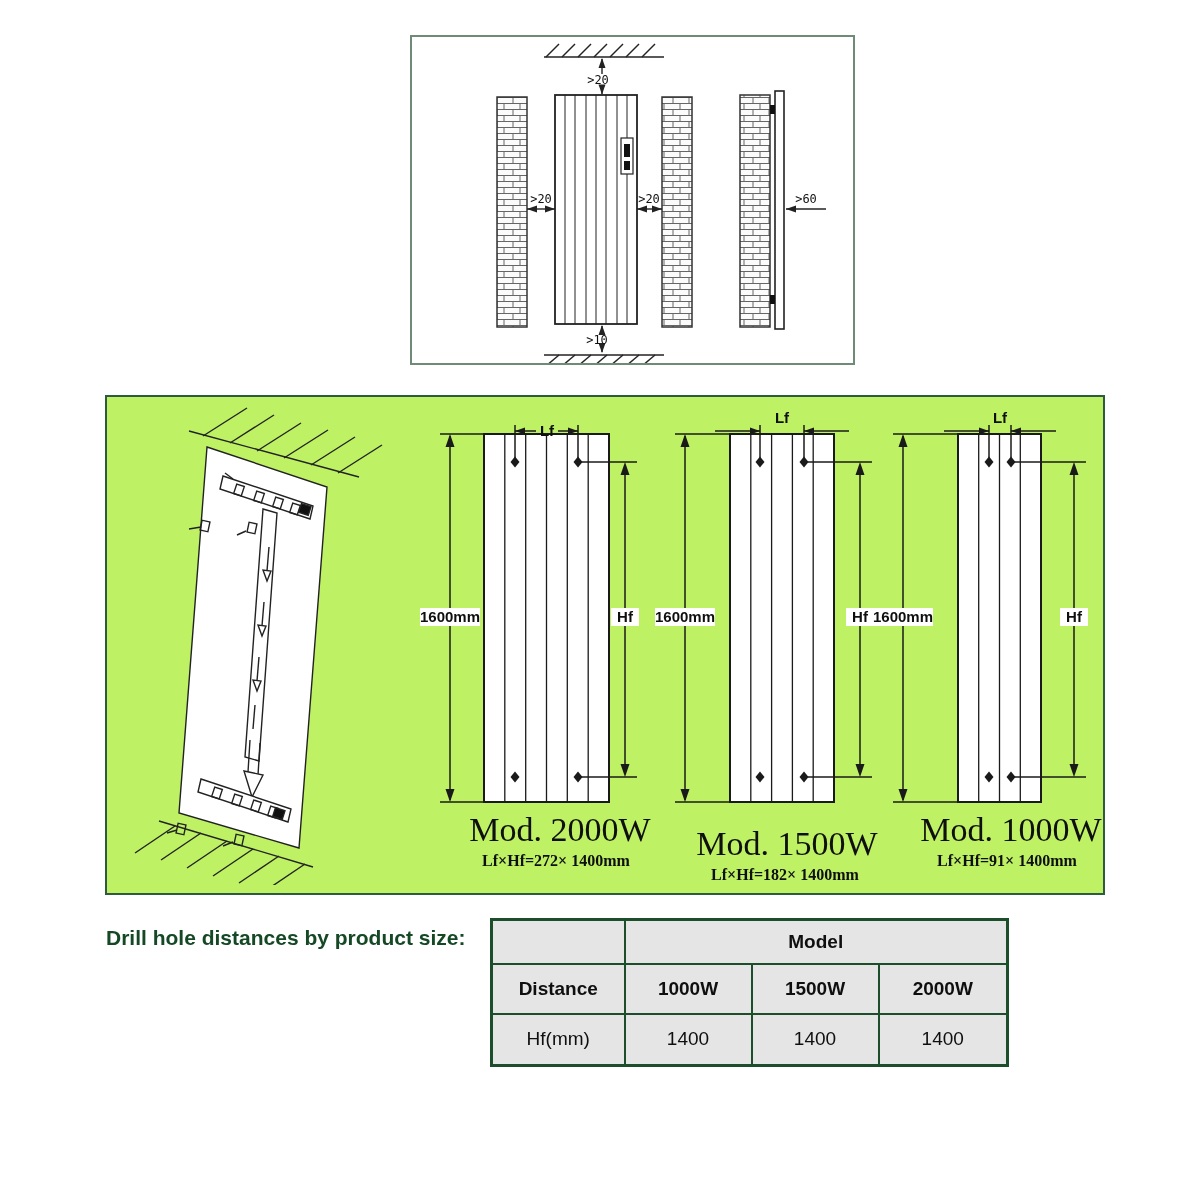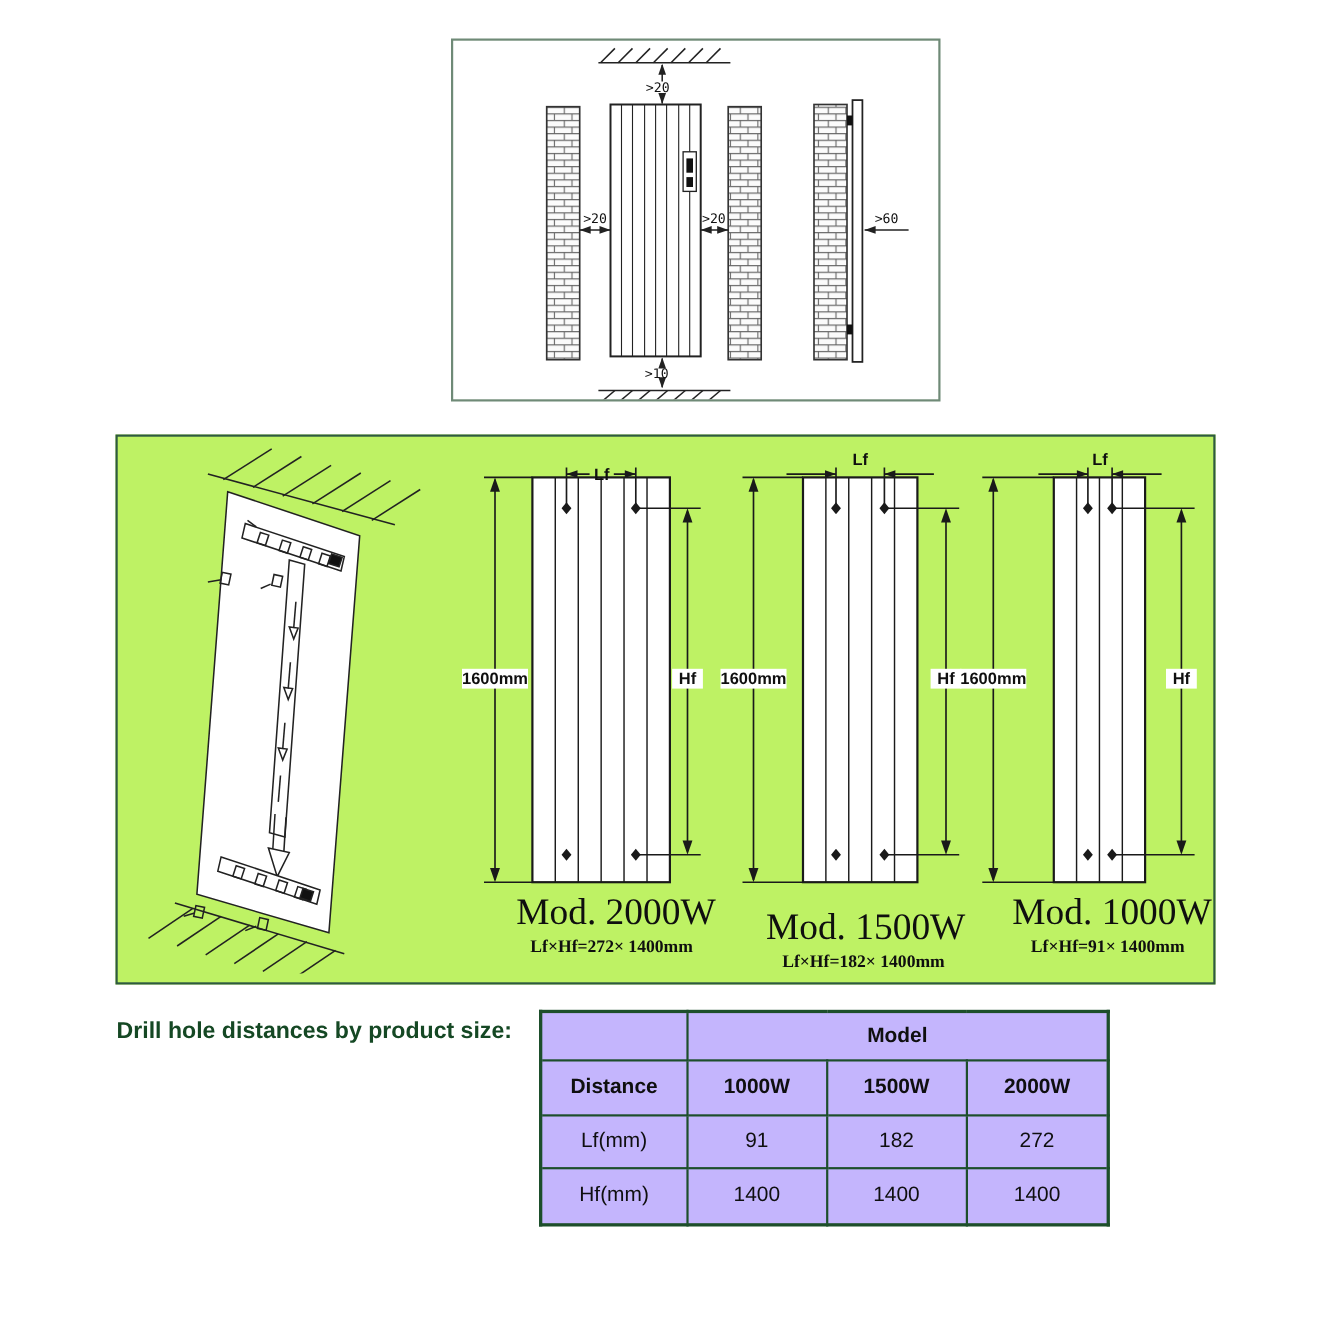--- a/index.html
+++ b/index.html
@@ -26,21 +26,21 @@
   .dimlabel { font-family:"Liberation Sans", sans-serif; font-size:15px; font-weight:700; fill:#0f0f0f; }
 
   
   #caption { left:106px; top:926px; width:420px; font-size:21px; font-weight:700;
              color:#154824; white-space:nowrap; }
   #drill-table { left:490px; top:918px; border-collapse:collapse; table-layout:fixed;
                  background:#fff; }
   #drill-table, #drill-table td, #drill-table th { border:2px solid #1d4e2b; }
   #drill-table { border-width:3px; }
   #drill-table td, #drill-table th { text-align:center; vertical-align:middle;
-                 font-size:19px; color:#0f0f0f; background:#c4b5fd; }
+                 font-size:19px; color:#0f0f0f; background:#e5e5e5; }
   #drill-table th { font-weight:700; }
   #drill-table td { font-weight:400; }
   .c0 { width:133px; } .c1 { width:127px; } .c2 { width:127px; } .c3 { width:129px; }
   .r1 { height:44px; } .r2 { height:50px; } .r3 { height:48px; } .r4 { height:52px; }
 
   svg { display:block; }
   svg line, svg polygon, svg rect, svg path, svg polyline { vector-effect:none; }
 </style>
 </head>
 <body>
@@ -333,26 +333,20 @@
       <tr class="r1">
     <td class="c0"></td>
     <th class="c1" colspan="3">Model</th>
   </tr>
   <tr class="r2">
     <th class="c0">Distance</th>
     <th class="c1">1000W</th>
     <th class="c2">1500W</th>
     <th class="c3">2000W</th>
   </tr>
-  <tr class="r3">
-    <td class="c0">Lf(mm)</td>
-    <td class="c1">91</td>
-    <td class="c2">182</td>
-    <td class="c3">272</td>
-  </tr>
   <tr class="r4">
     <td class="c0">Hf(mm)</td>
     <td class="c1">1400</td>
     <td class="c2">1400</td>
     <td class="c3">1400</td>
   </tr>
 </tbody>
   </table>
 
 </body></html>

